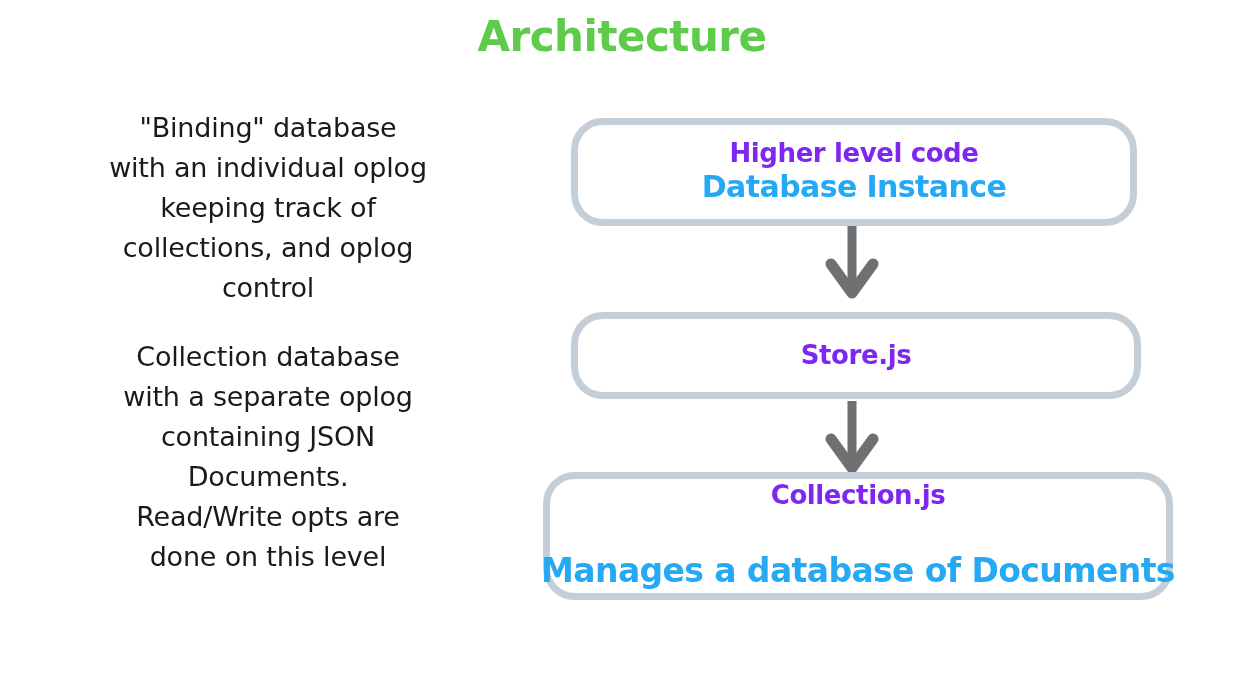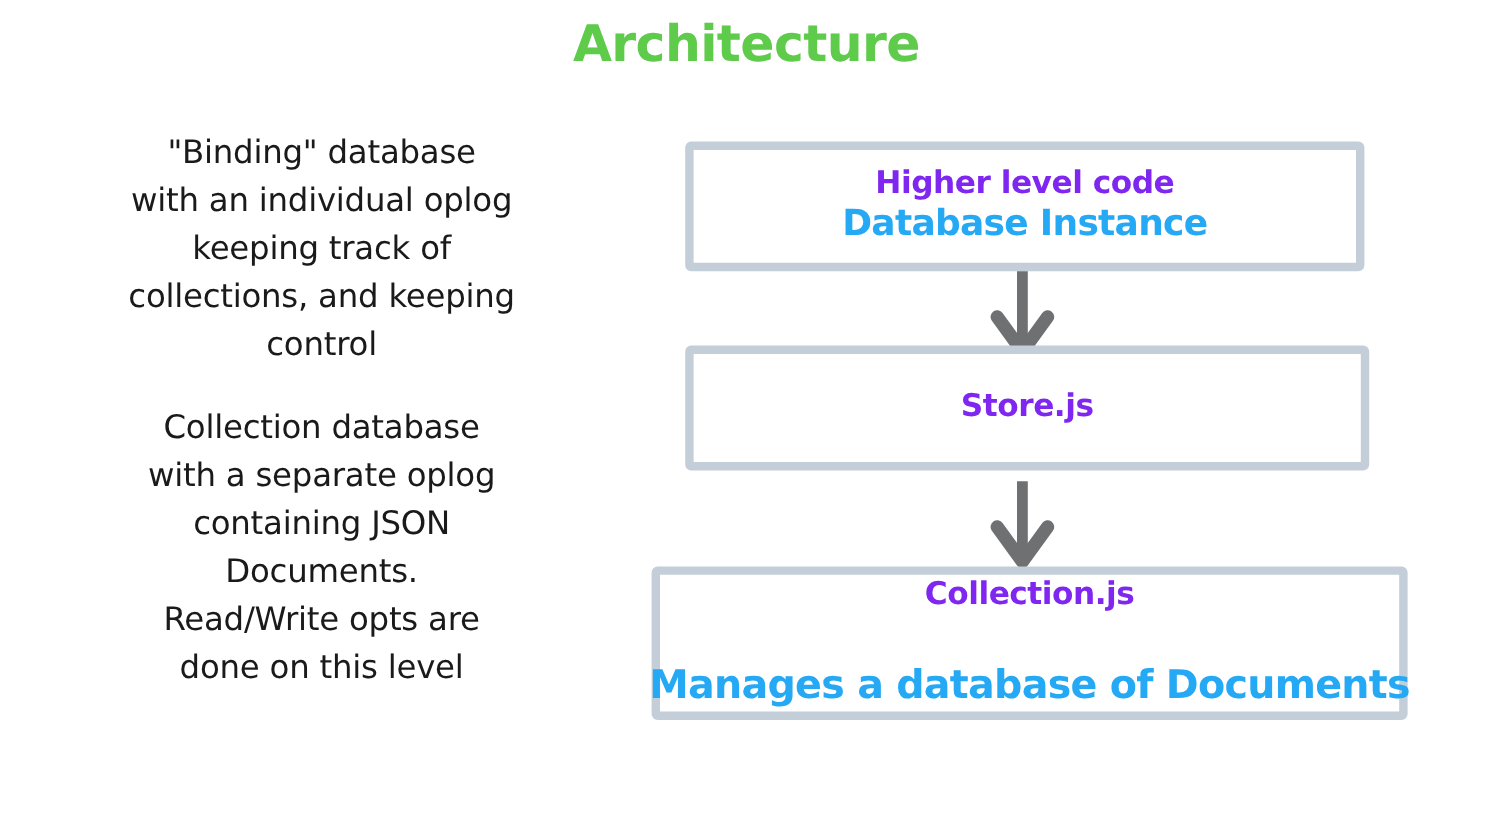--- a/index.html
+++ b/index.html
@@ -64,21 +64,21 @@
     top: 0;
     width: 1244px;
     height: 700px;
   }
 
   .flow-box {
     position: absolute;
     box-sizing: border-box;
     background: #ffffff;
     border: 7px solid #c4ced9;
-    border-radius: 5px;
+    border-radius: 32px;
     display: flex;
     flex-direction: column;
     align-items: center;
     justify-content: center;
     text-align: center;
   }
   .flow-box .box-line-primary {
     display: block;
     font-family: "DejaVu Sans", sans-serif;
     font-weight: bold;
@@ -100,23 +100,23 @@
   }
 
   #box-database-instance {
     left: 571px;
     top: 118px;
     width: 566px;
     height: 108px;
   }
   #box-store-js {
     left: 571px;
-    top: 288px;
+    top: 312px;
     width: 570px;
-    height: 104px;
+    height: 87px;
   }
   #box-collection-js {
     left: 543px;
     top: 472px;
     width: 630px;
     height: 128px;
     gap: 40px;
   }
   #box-collection-js .box-line-secondary {
     font-size: 33px;
@@ -136,21 +136,21 @@
 <body>
 
 <div class="slide-title">Architecture</div>
 
 <div class="notes-column">
 
   <div class="note-block first">
     <span class="note-line">"Binding" database</span>
     <span class="note-line">with an individual oplog</span>
     <span class="note-line">keeping track of</span>
-    <span class="note-line">collections, and keeping</span>
+    <span class="note-line">collections, and oplog</span>
     <span class="note-line">control</span>
   </div>
 
   <div class="note-block second">
     <span class="note-line">Collection database</span>
     <span class="note-line">with a separate oplog</span>
     <span class="note-line">containing JSON</span>
     <span class="note-line">Documents.</span>
     <span class="note-line">Read/Write opts are</span>
     <span class="note-line">done on this level</span>

